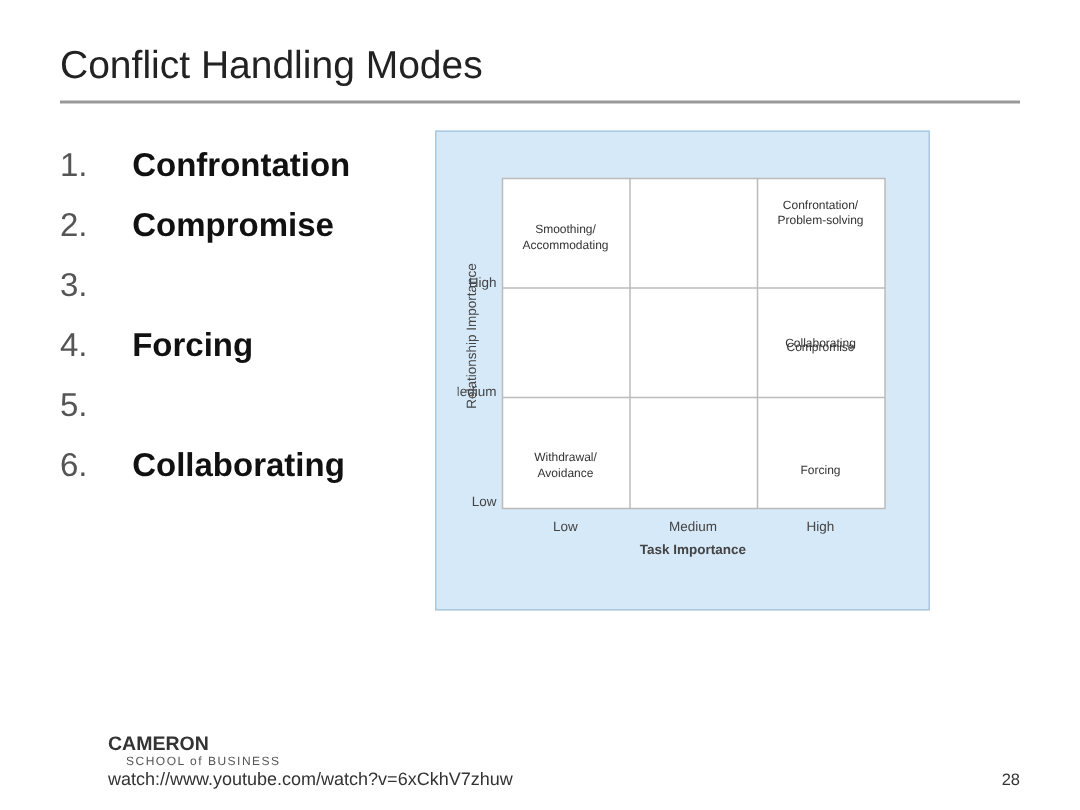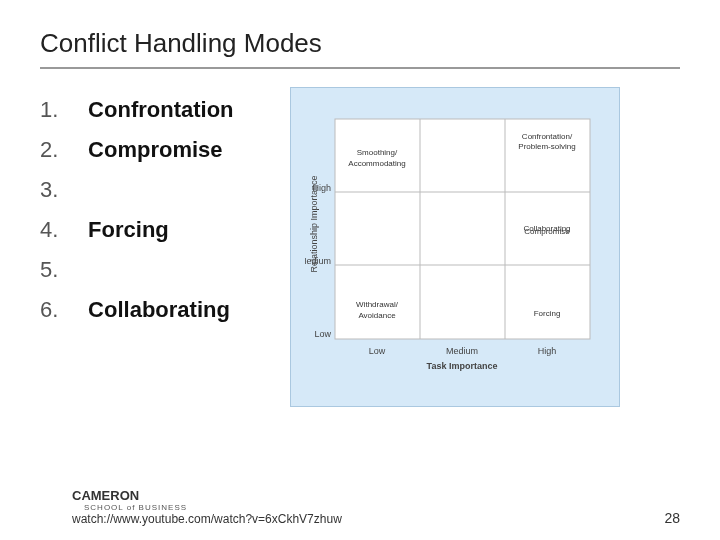--- a/index.html
+++ b/index.html
@@ -96,21 +96,21 @@
       font-weight: bold;
       color: #333;
     }
     .footer-logo-sub {
       font-size: 8px;
       color: #555;
       letter-spacing: 1px;
       padding-left: 12px;
     }
     .page-num {
-      font-size: 14px;
+      font-size: 11px;
       color: #333;
     }
   </style>
 </head>
 <body>
 
 <div class="slide">
   <div class="title-area">
     <h1 class="slide-title">Conflict Handling Modes</h1>
   </div>

